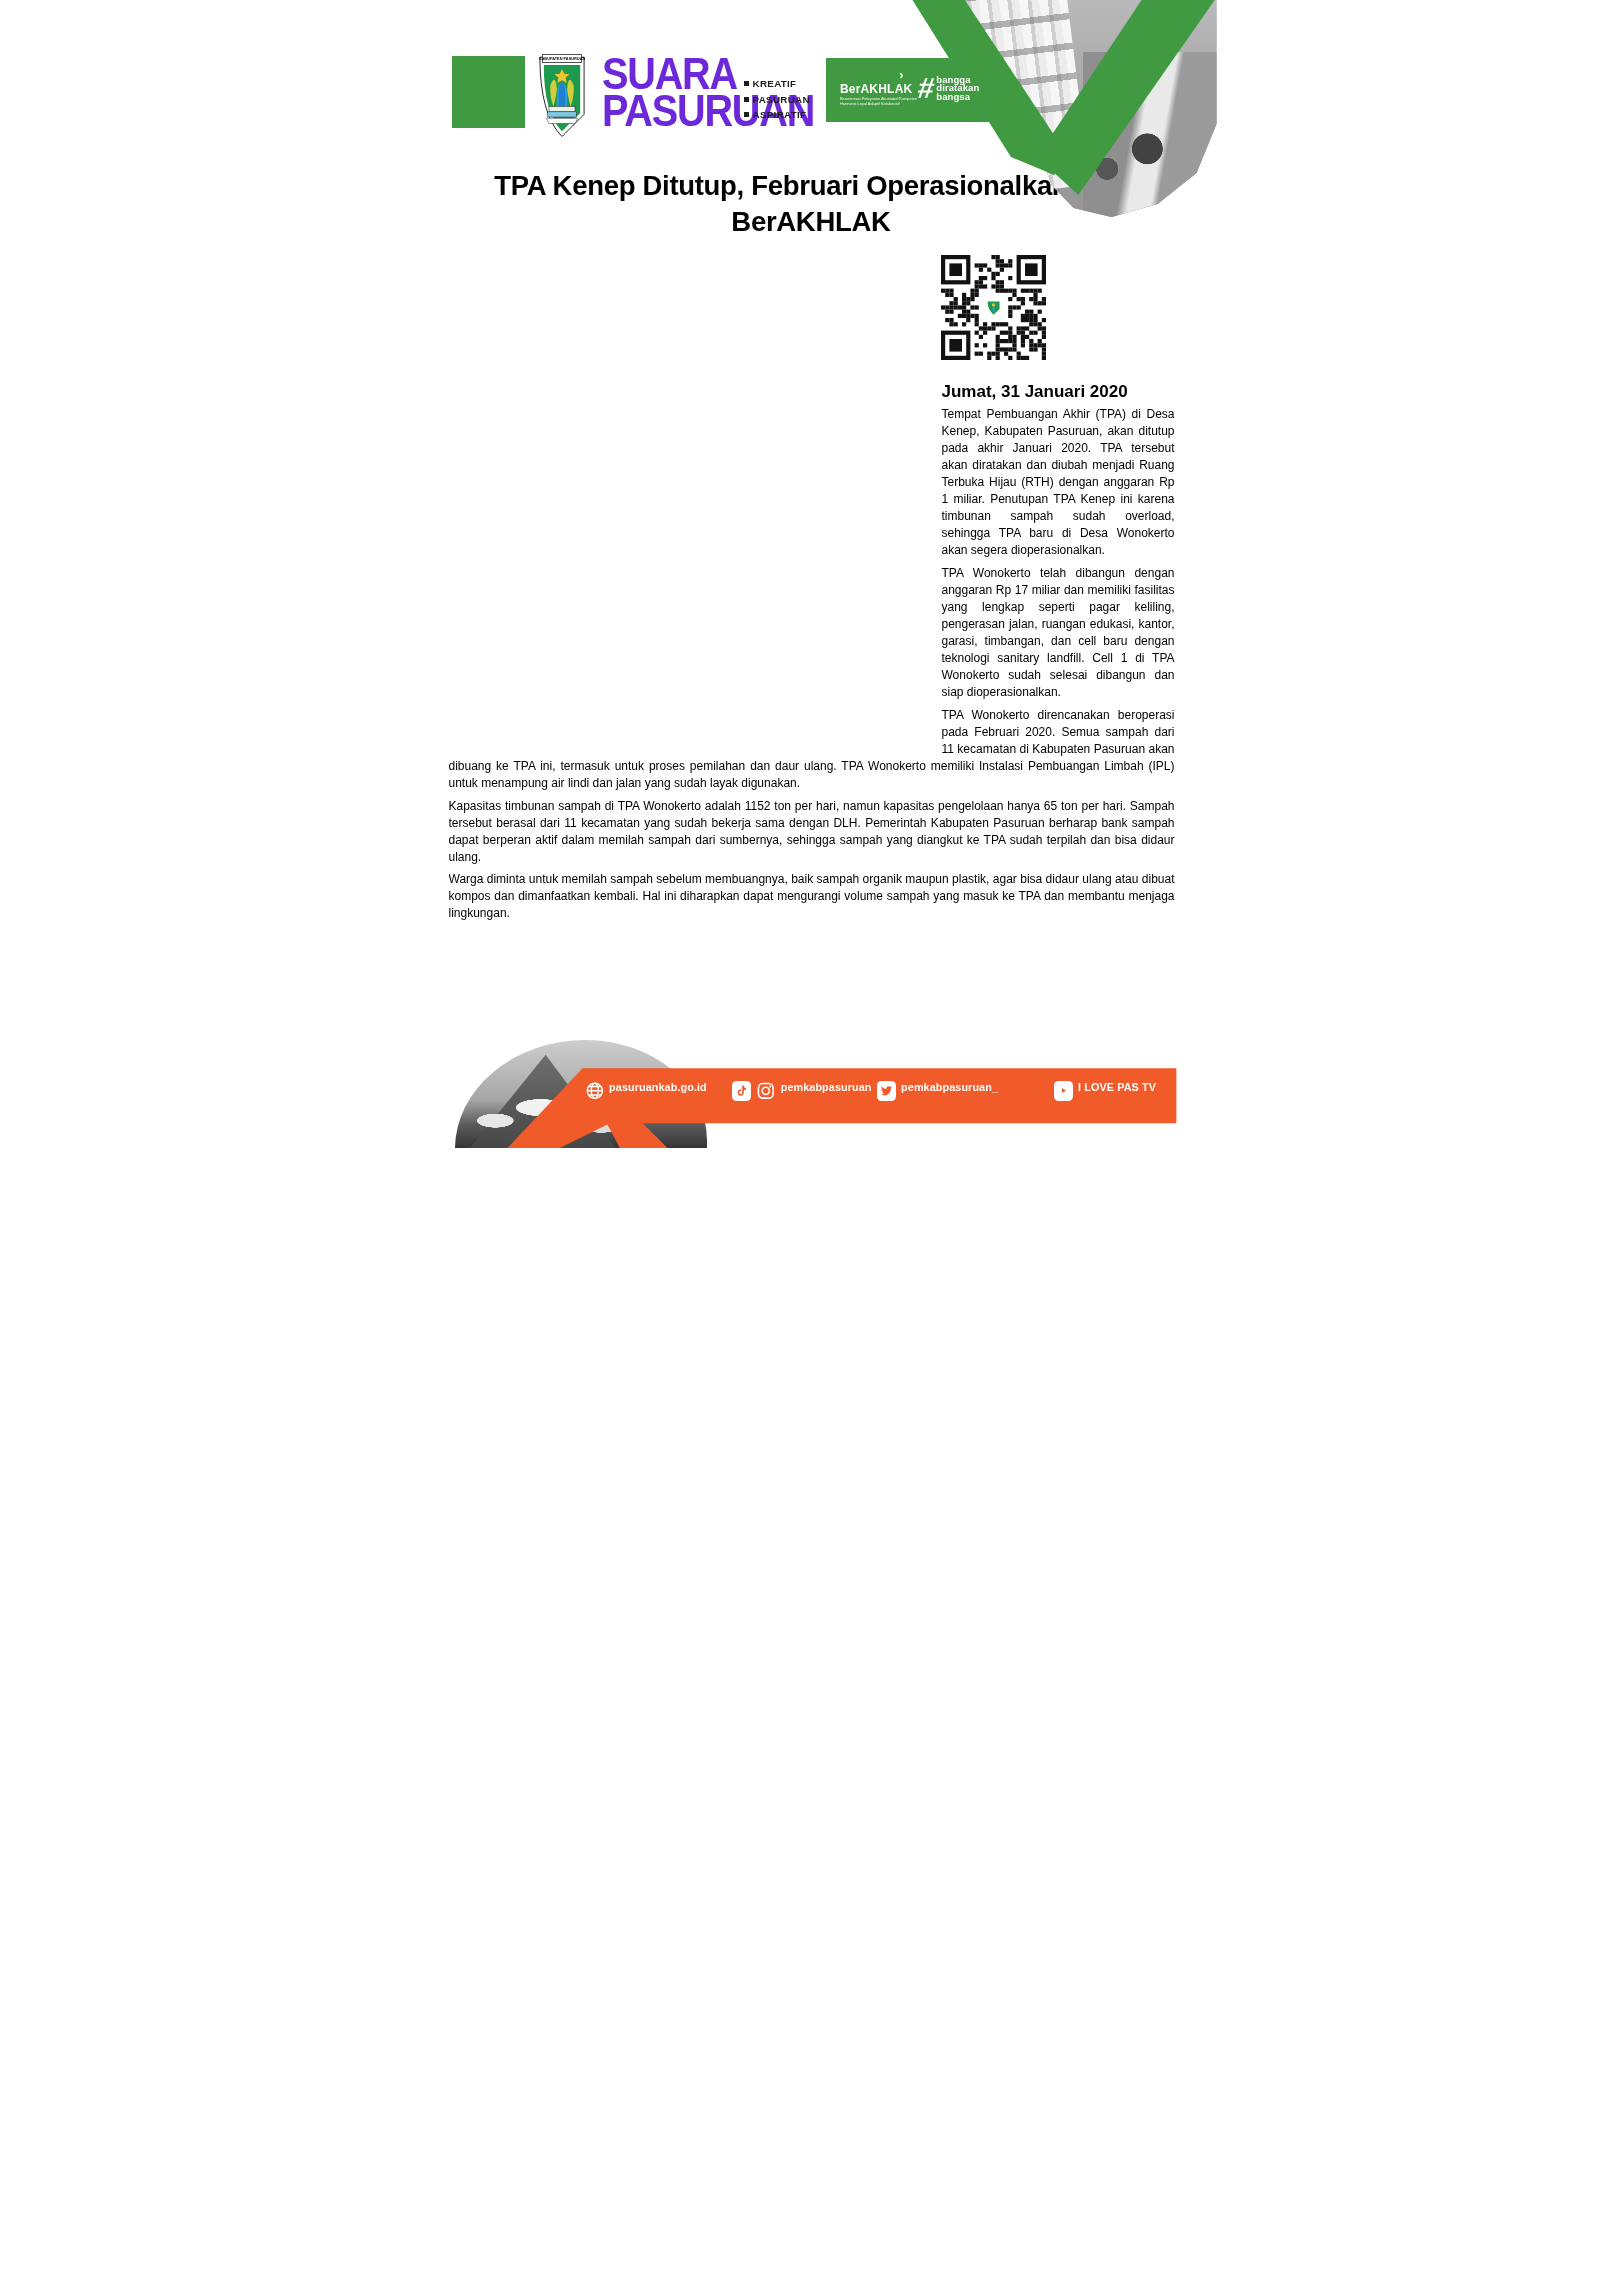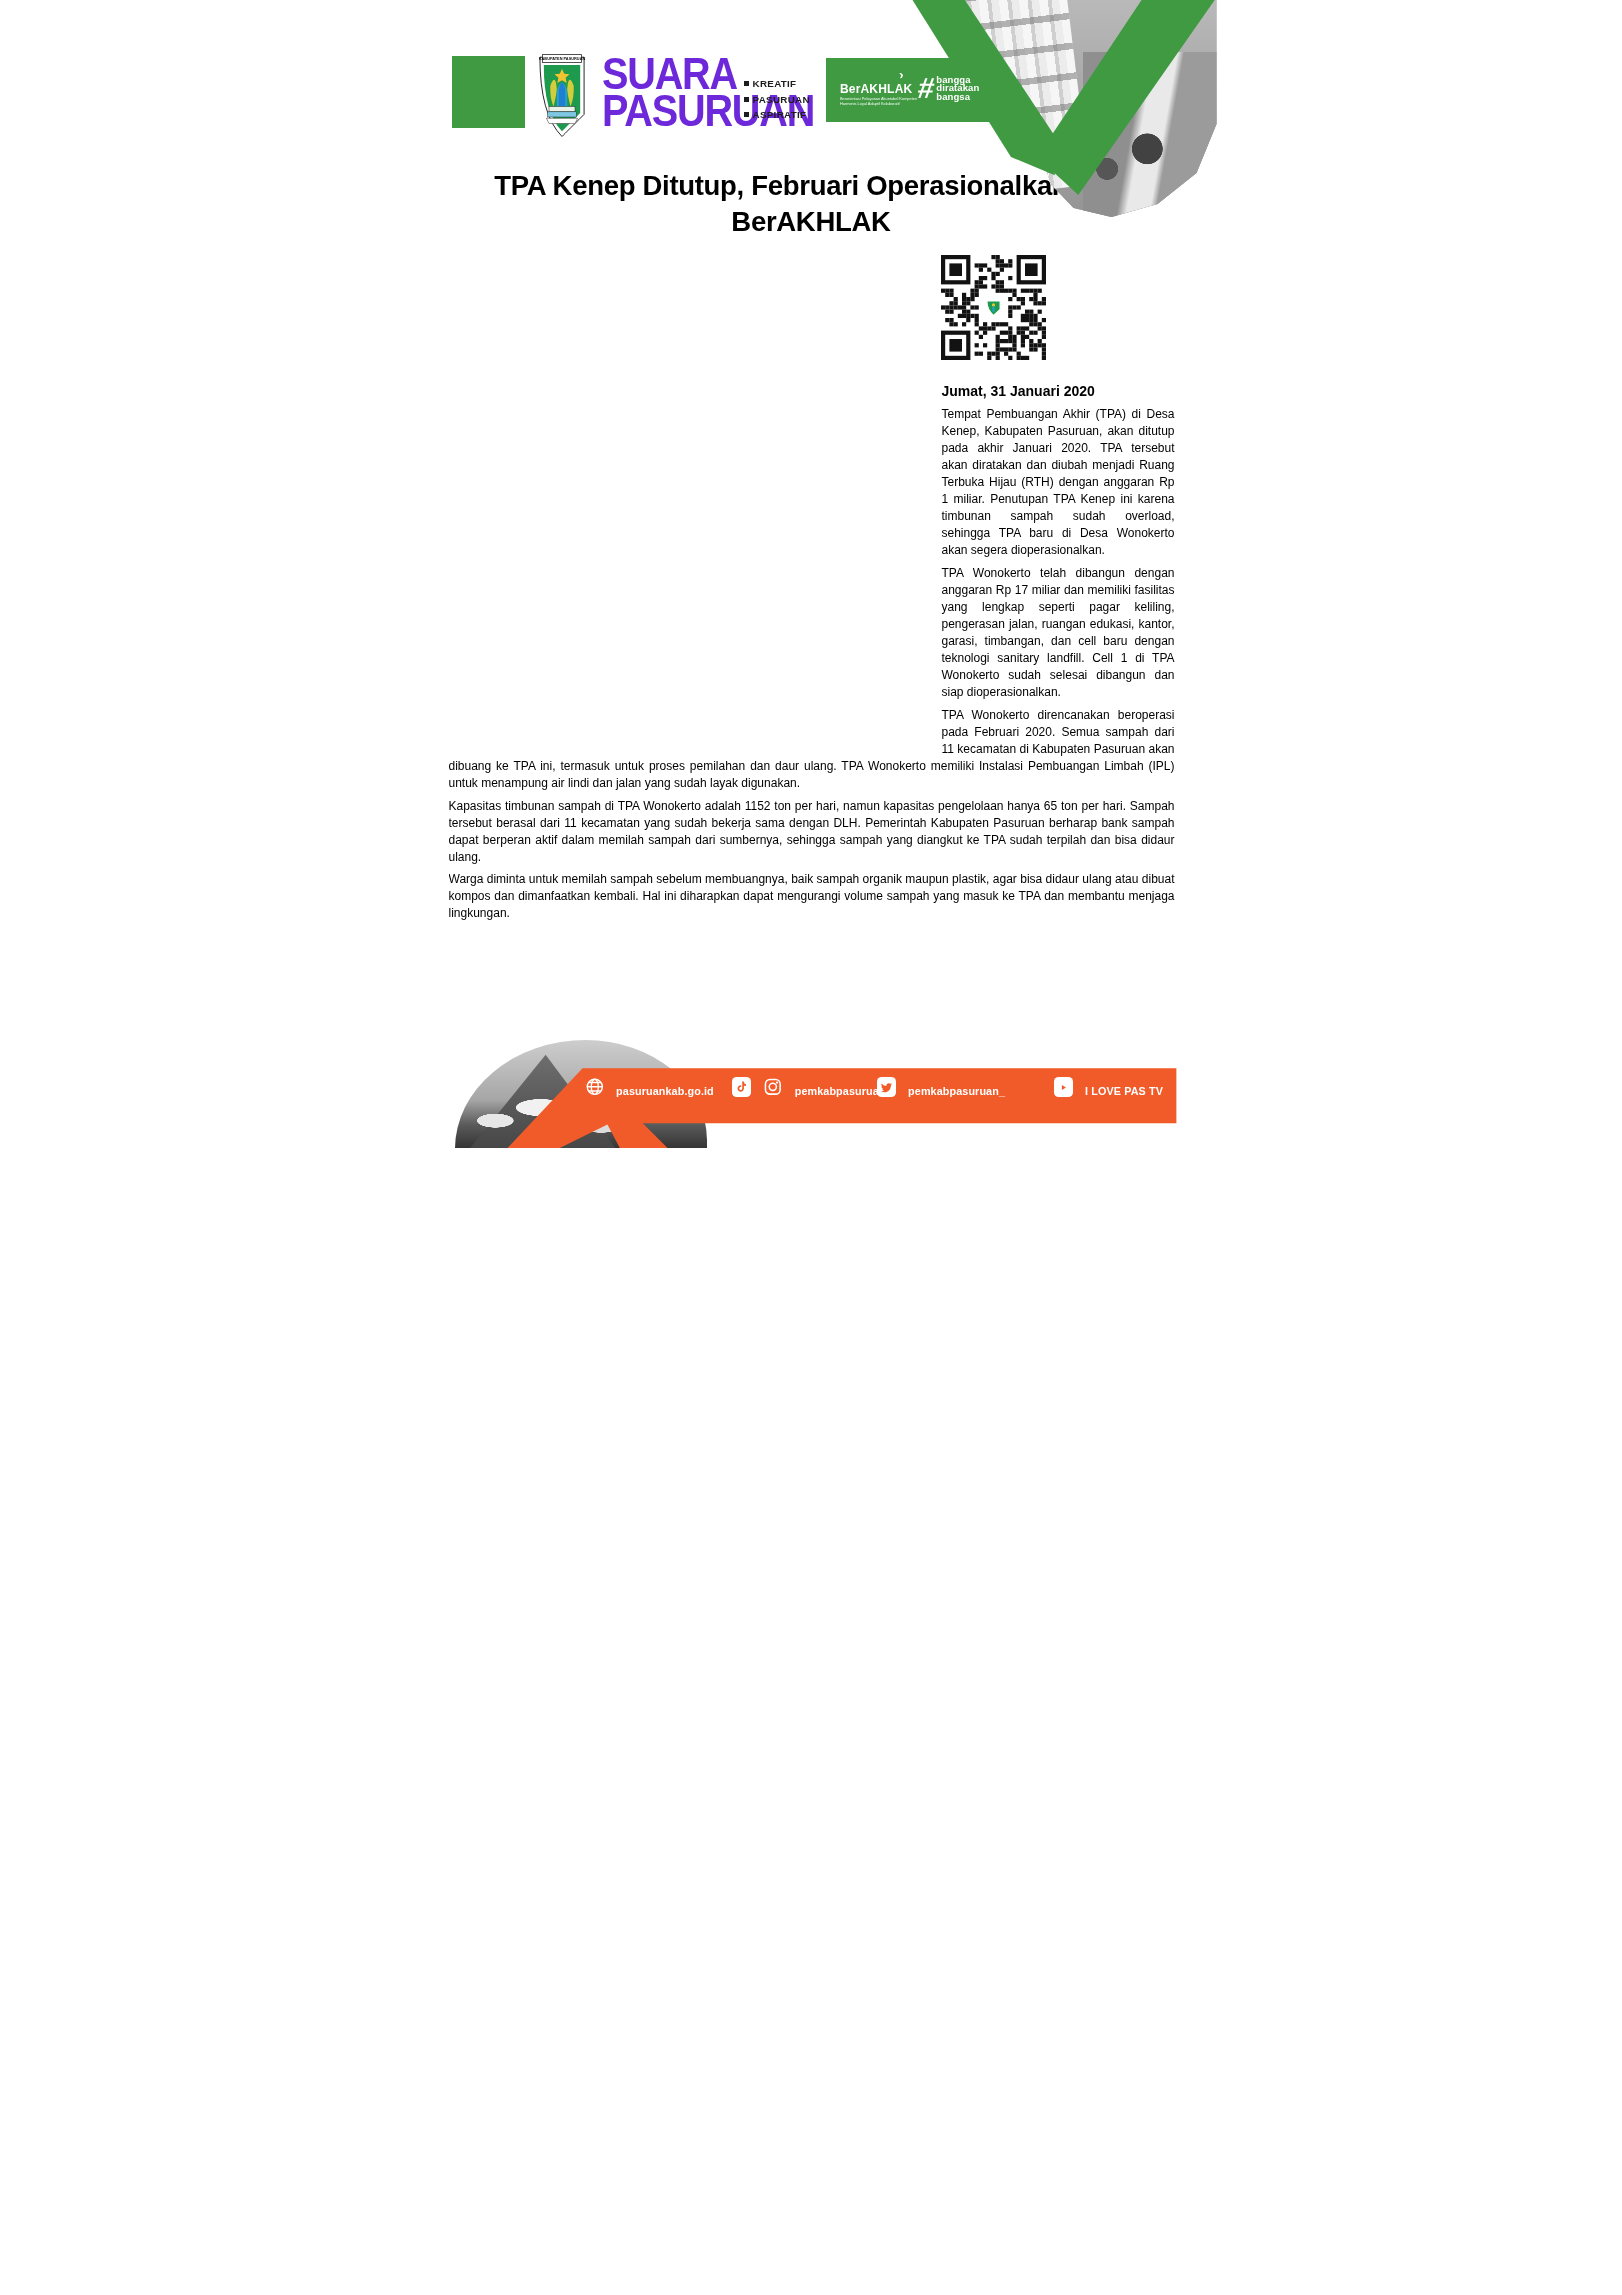--- a/index.html
+++ b/index.html
@@ -61,36 +61,36 @@
            clip-path:polygon(0 100%,46% 0,100% 100%);}
   .ni-slash{position:absolute;left:10.5px;top:71px;width:182px;height:6.5px;background:#cccccc;
             transform:rotate(-42deg);transform-origin:center;}
   .ni-label{position:absolute;left:0;top:128px;width:100%;text-align:center;color:#c4c4c4;
             font-size:18.3px;letter-spacing:0.7px;}
 
   
   .article{position:absolute;left:43px;top:383px;width:726px;height:645px;overflow:hidden;
            font-size:12px;line-height:17px;}
   .wrapspacer{float:left;width:493px;height:366px;}
-  .date{font-weight:bold;font-size:14px;margin:0 0 6.5px 0;}
+  .date{font-weight:bold;font-size:17px;margin:0 0 6.5px 0;}
   .article p{margin:0 0 5.9px 0;text-align:justify;}
 
   
   .footer{position:absolute;left:0;top:1031px;width:811px;height:117px;}
   .mtn{position:absolute;left:49px;top:8.5px;width:252px;height:109px;overflow:hidden;
        border-radius:52% 48% 0 0 / 100% 92% 0 0;
        background:linear-gradient(180deg,#cdcdcd 0%,#b7b7b7 32%,#a6a6a6 55%,#5a5a5a 78%,#333 100%);}
   .mtn-cone{position:absolute;left:6%;top:14%;width:58%;height:86%;
        background:linear-gradient(180deg,#6e6e6e,#474747);clip-path:polygon(0 100%,52% 0,100% 100%);}
   .mtn-clouds{position:absolute;inset:0;background:
        radial-gradient(ellipse 42px 14.4px at 34% 62%,#f1f1f1 58%,rgba(0,0,0,0) 60%),
        radial-gradient(ellipse 31px 11.8px at 16% 74%,#e7e7e7 58%,rgba(0,0,0,0) 60%),
        radial-gradient(ellipse 37px 13px at 58% 78%,#dcdcdc 58%,rgba(0,0,0,0) 60%);}
   .orange-svg{position:absolute;inset:0;}
-  .social{position:absolute;top:40px;height:26px;display:flex;align-items:flex-end;gap:12px;color:#fff;}
+  .social{position:absolute;top:50px;height:26px;display:flex;align-items:flex-start;gap:5px;color:#fff;}
   .social .label{font-size:10.8px;font-weight:bold;letter-spacing:0.1px;white-space:nowrap;}
   .icon-box{width:19.6px;height:19.6px;background:#fff;border-radius:4.6px;display:flex;align-items:center;justify-content:center;}
   .g1{left:179px;} .g2{left:326px;} .g3{left:471px;} .g4{left:608px;padding-left:40px;}
 </style>
 </head>
 <body>
 
 <div id="page">
 
   <div>

